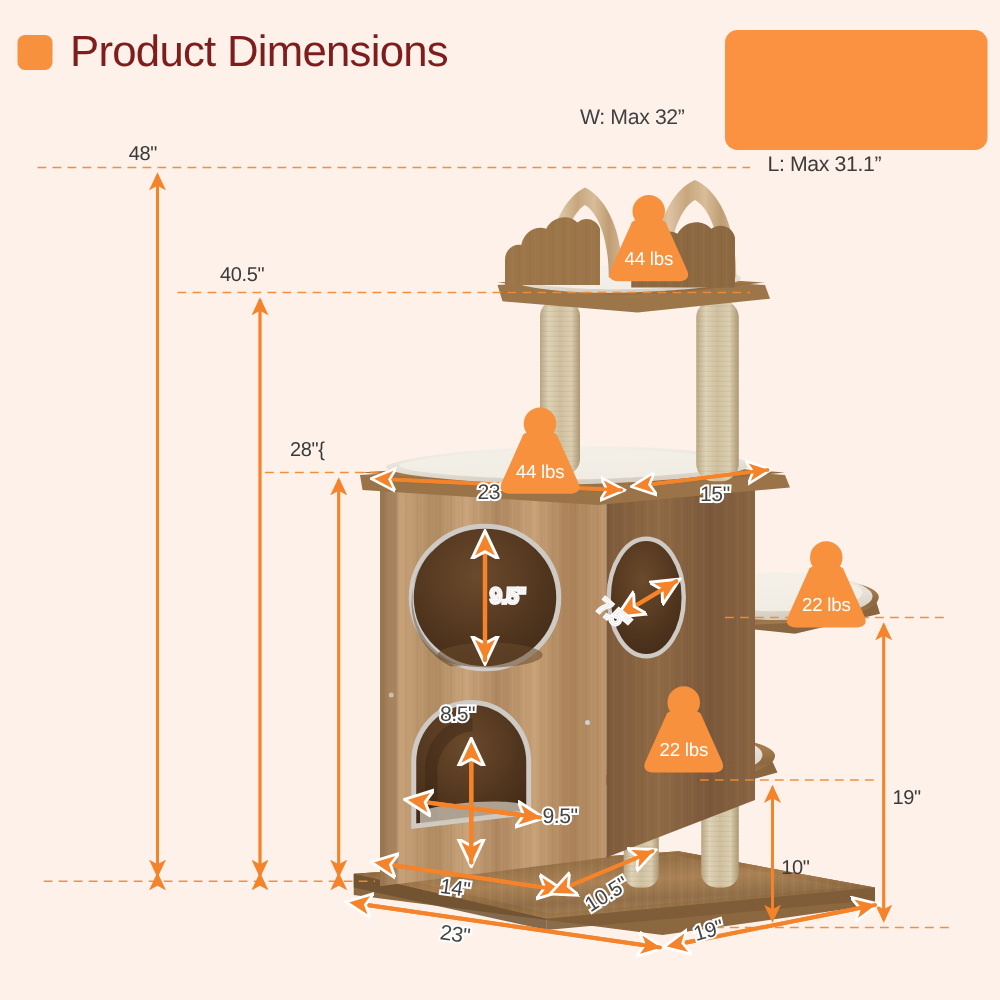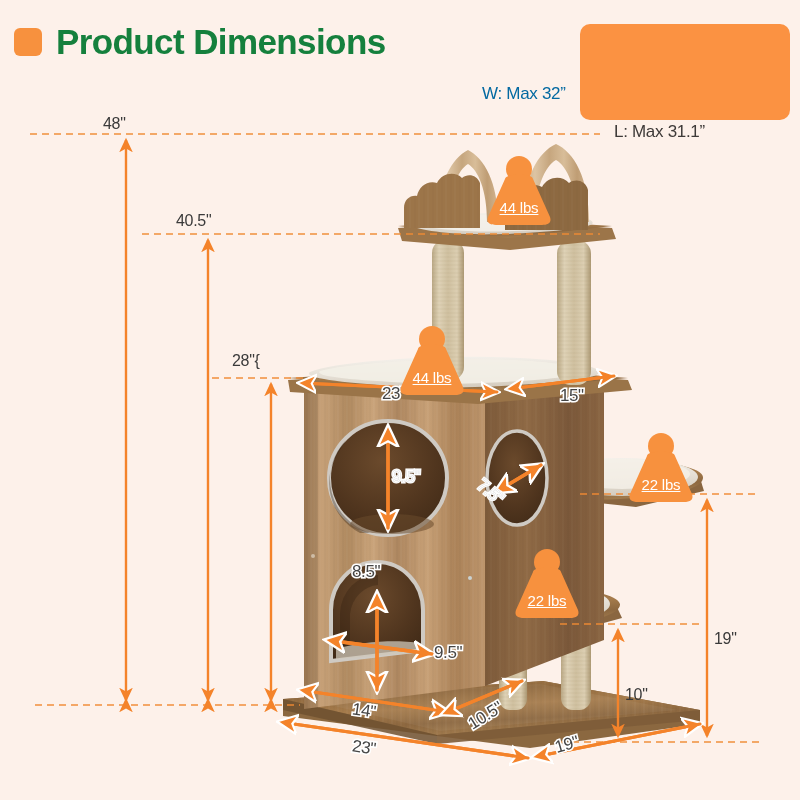--- a/index.html
+++ b/index.html
@@ -28,39 +28,39 @@
     align-items: center;
     gap: 14px;
   }
   .hdr-bullet {
     width: 28px; height: 28px;
     background: #f7913e;
     border-radius: 6px;
   }
   .hdr-title {
     font-size: 35px;
-    font-weight: bold;
-    color: #15803d;
+    font-weight: normal;
+    color: #7f1d1d;
     letter-spacing: -0.6px;
     white-space: nowrap;
   }
 
   
   .swatch {
     position: absolute;
     left: 580px; top: 24px;
     width: 210px; height: 96px;
     background: #fb9242;
     border-radius: 10px;
   }
   .lbl-w {
     position: absolute;
-    left: 482px; top: 84px;
+    left: 464px; top: 84px;
     font-size: 17px;
-    color: #0369a1;
+    color: #404040;
     white-space: nowrap;
     letter-spacing: -0.3px;
   }
   .lbl-l {
     position: absolute;
     left: 614px; top: 122px;
     font-size: 17px;
     color: #3e3a38;
     white-space: nowrap;
     letter-spacing: -0.3px;
@@ -103,21 +103,20 @@
   }
   .badge svg { display: block; }
   .badge span {
     position: absolute;
     left: 0; right: 0;
     bottom: 11px;
     text-align: center;
     color: #fff;
     font-size: 15px;
     letter-spacing: -0.2px;
-    text-decoration: underline;
   }
 
   svg.overlay {
     position: absolute;
     left: 0; top: 0;
     width: 800px; height: 800px;
     pointer-events: none;
   }
 </style>
 </head>

